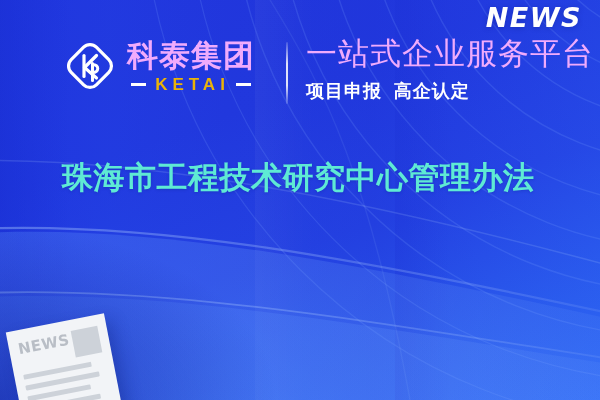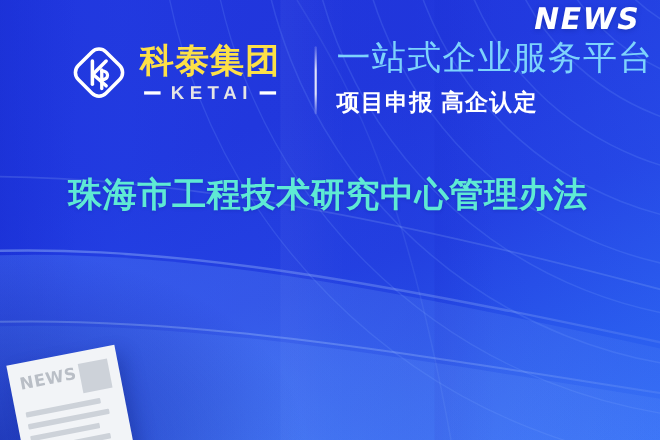--- a/index.html
+++ b/index.html
@@ -48,46 +48,46 @@
     background:radial-gradient(120% 130% at 0% 100%,rgba(14,30,150,.55) 0%,rgba(14,30,150,0) 70%);
   }
 
   
   .header{position:absolute;left:0;top:30px;width:600px;height:86px;}
   .logo-wrap{position:absolute;left:62px;top:8px;display:flex;align-items:center;gap:9px;}
   .logo-mark{width:56px;height:56px;flex:0 0 auto;}
   .logo-mark svg{display:block;}
   .logo-text{display:flex;flex-direction:column;align-items:center;line-height:1;}
   .logo-cn{
-    font-size:31px;font-weight:700;color:#fde047;letter-spacing:1px;
+    font-size:31px;font-weight:700;color:#f0abfc;letter-spacing:1px;
     font-family:"DejaVu Sans","Liberation Sans",sans-serif;
     white-space:nowrap;
   }
   .logo-en{
     display:flex;align-items:center;gap:6px;margin-top:5px;
-    font-size:17px;font-weight:700;color:#e5e5e5;letter-spacing:5px;
+    font-size:17px;font-weight:700;color:#eab308;letter-spacing:5px;
     white-space:nowrap;
   }
   .logo-en .dash{display:inline-block;width:15px;height:3px;background:#fff;}
   .logo-en span.word{padding-left:3px;}
 
   .divider{
     position:absolute;left:286px;top:12px;width:2px;height:62px;
     background:linear-gradient(180deg,rgba(255,255,255,.15),rgba(255,255,255,.85) 35%,rgba(255,255,255,.85) 70%,rgba(255,255,255,.15));
     border-radius:2px;
   }
   .tagline{position:absolute;left:306px;top:4px;}
   .tag-main{
-    font-size:31px;color:#7dd3fc;letter-spacing:1px;line-height:1.25;
+    font-size:31px;color:#f0abfc;letter-spacing:1px;line-height:1.25;
     font-family:"DejaVu Sans","Liberation Sans",sans-serif;font-weight:400;
     white-space:nowrap;
   }
   .tag-sub{
-    margin-top:6px;font-size:21px;color:#fff;letter-spacing:1px;
-    font-family:Liberation Sans, sans-serif;font-weight:700;
+    margin-top:6px;font-size:18px;color:#fff;letter-spacing:1px;
+    font-family:Liberation Mono, monospace;font-weight:700;
     white-space:nowrap;
   }
 
   .news-badge{
     position:absolute;right:18px;top:2px;
     font-size:27px;font-weight:700;color:#ffffff;
     letter-spacing:1.5px;font-style:italic;
     font-family:"DejaVu Sans","Liberation Sans",sans-serif;
     text-shadow:0 1px 5px rgba(10,25,120,.35);
   }

